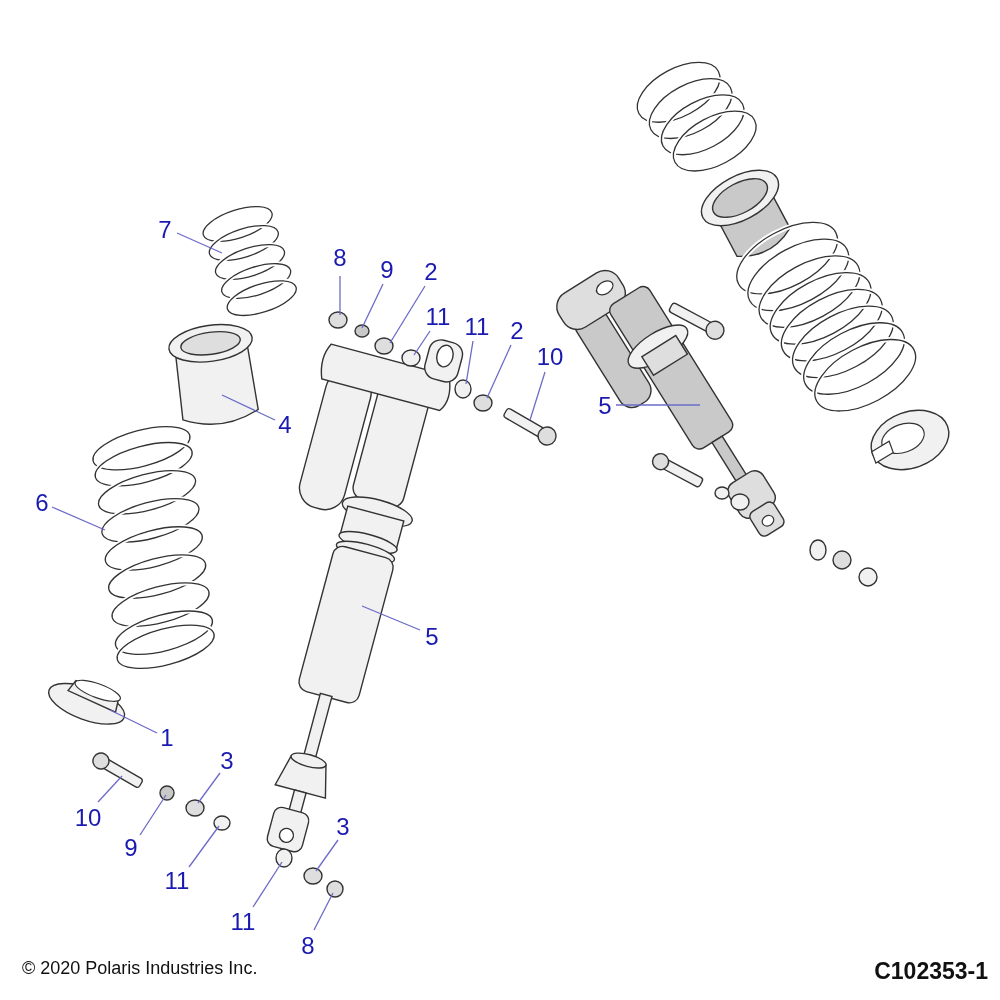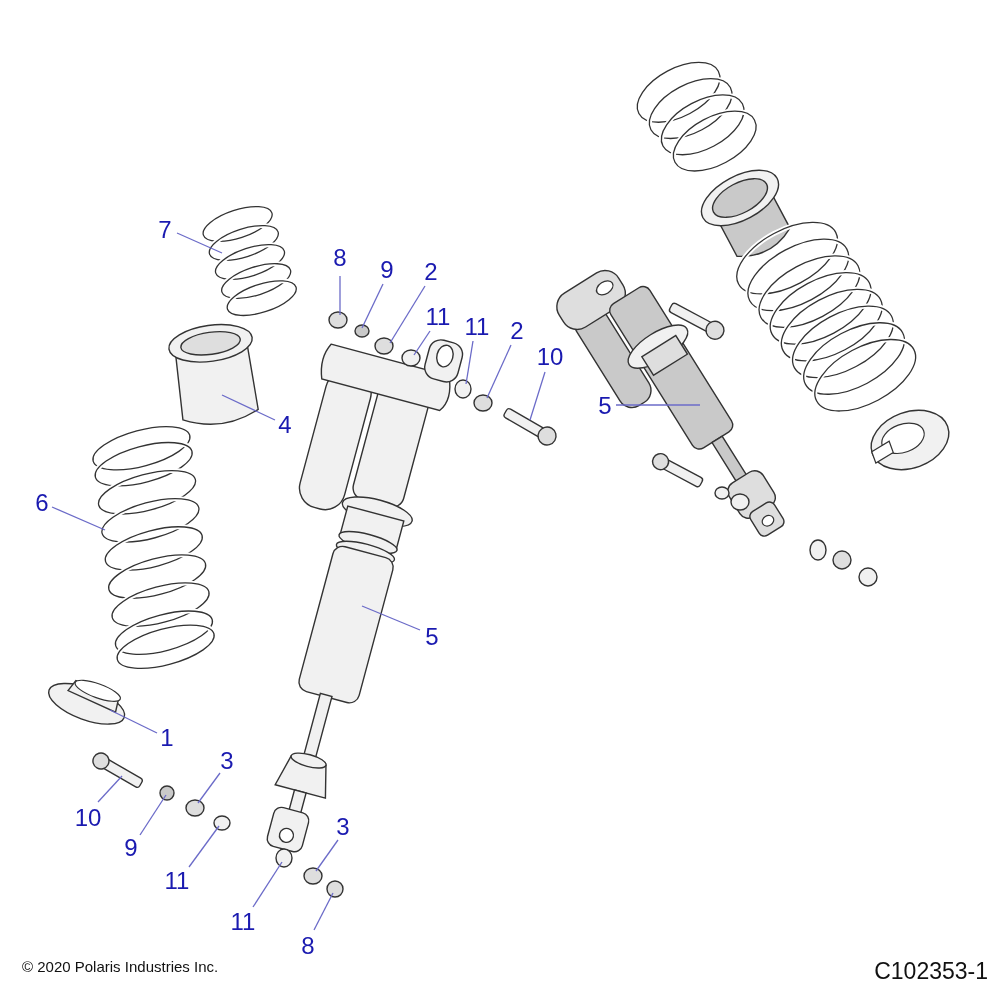--- a/index.html
+++ b/index.html
@@ -1,20 +1,20 @@
 <!DOCTYPE html>
 <html><head>
 <meta charset="utf-8">
 <style>
   html, body { margin: 0; padding: 0; background: #ffffff; }
   body { width: 1000px; height: 1000px; position: relative; overflow: hidden; font-family: "Liberation Sans", sans-serif; }
   #diagram { position: absolute; left: 0; top: 0; width: 1000px; height: 1000px; }
   .callout { position: absolute; color: #1a1ab0; font-size: 24px; line-height: 24px; font-family: "Liberation Sans", sans-serif; transform: translate(-50%, -50%); white-space: nowrap; }
-  .footer-left { position: absolute; left: 22px; top: 958px; font-size: 15px; color: #111; }
-  .footer-right { position: absolute; right: 12px; top: 958px; font-size: 23px; color: #111; }
+  .footer-left { position: absolute; left: 22px; top: 958px; font-size: 18px; color: #111; }
+  .footer-right { position: absolute; right: 12px; top: 958px; font-size: 23px; color: #111; font-weight: bold; }
   .part { fill: #f1f1f1; stroke: #333; stroke-width: 1.4; }
   .part-dark { fill: #c9c9c9; stroke: #333; stroke-width: 1.4; }
   .part-mid { fill: #dedede; stroke: #333; stroke-width: 1.4; }
   .coil { fill: none; stroke: #333; stroke-width: 1.3; }
   .coil-in { fill: none; stroke: #fff; stroke-width: 5; }
   .leader { stroke: #6b6bc8; stroke-width: 1.3; fill: none; }
 </style>
 </head>
 <body>
 

